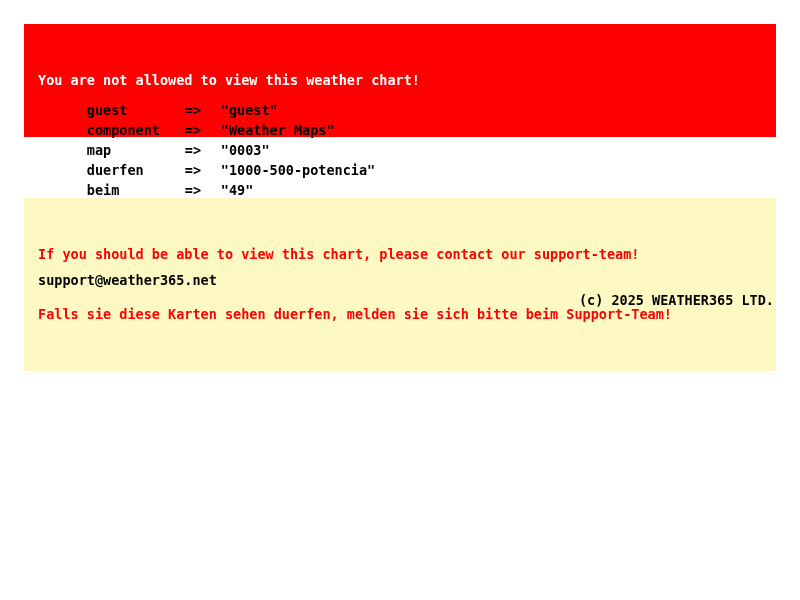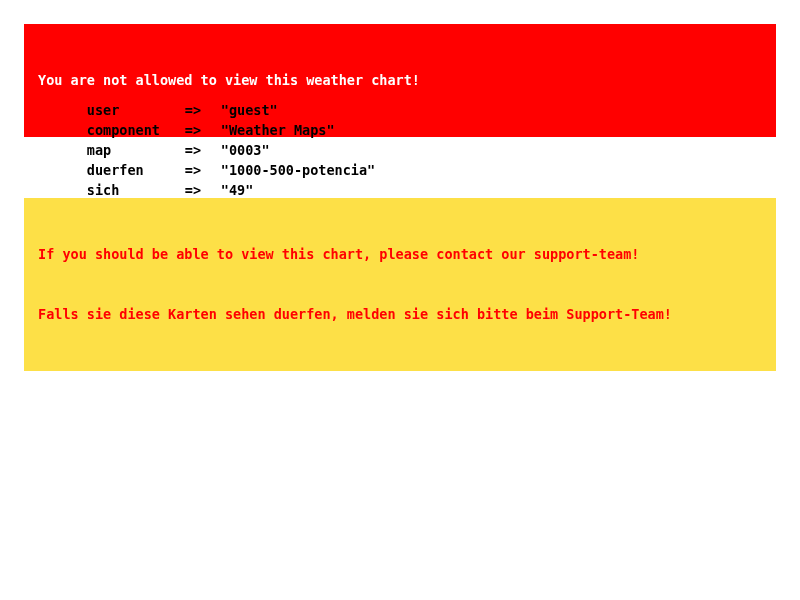--- a/index.html
+++ b/index.html
@@ -33,21 +33,21 @@
     white-space: pre;
     font-weight: bold;
   }
   .banner-error {
     top: 24px;
     background: #ff0000;
     color: #ffffff;
   }
   .banner-info {
     top: 198px;
-    background: #fde047;
+    background: #fef9c3;
     color: #ff0000;
   }
   .banner-line {
     display: block;
   }
   .params {
     position: absolute;
     left: 38px;
     top: 80px;
     width: 700px;
@@ -91,35 +91,39 @@
 <body>
 
 <div class="page">
 
   <div class="banner banner-error">
     <span class="banner-line">You are not allowed to view this weather chart!</span>
   </div>
 
   <div class="params">
     <div class="param-row">
-      <span class="param-key">user</span><span class="param-arrow">=&gt;</span><span class="param-val">"guest"</span>
+      <span class="param-key">guest</span><span class="param-arrow">=&gt;</span><span class="param-val">"guest"</span>
     </div>
     <div class="param-row">
       <span class="param-key">component</span><span class="param-arrow">=&gt;</span><span class="param-val">"Weather Maps"</span>
     </div>
     <div class="param-row">
       <span class="param-key">map</span><span class="param-arrow">=&gt;</span><span class="param-val">"0003"</span>
     </div>
     <div class="param-row">
       <span class="param-key">duerfen</span><span class="param-arrow">=&gt;</span><span class="param-val">"1000-500-potencia"</span>
     </div>
     <div class="param-row">
-      <span class="param-key">sich</span><span class="param-arrow">=&gt;</span><span class="param-val">"49"</span>
+      <span class="param-key">beim</span><span class="param-arrow">=&gt;</span><span class="param-val">"49"</span>
     </div>
   </div>
 
   <div class="banner banner-info">
     <span class="banner-line">If you should be able to view this chart, please contact our support-team!</span>
     <span class="banner-line">Falls sie diese Karten sehen duerfen, melden sie sich bitte beim Support-Team!</span>
   </div>
 
+  <div class="footer">
+    <span class="footer-left">support@weather365.net</span>
+    <span class="footer-right">(c) 2025 WEATHER365 LTD.</span>
+  </div>
 
 </div>
 
 </body></html>

